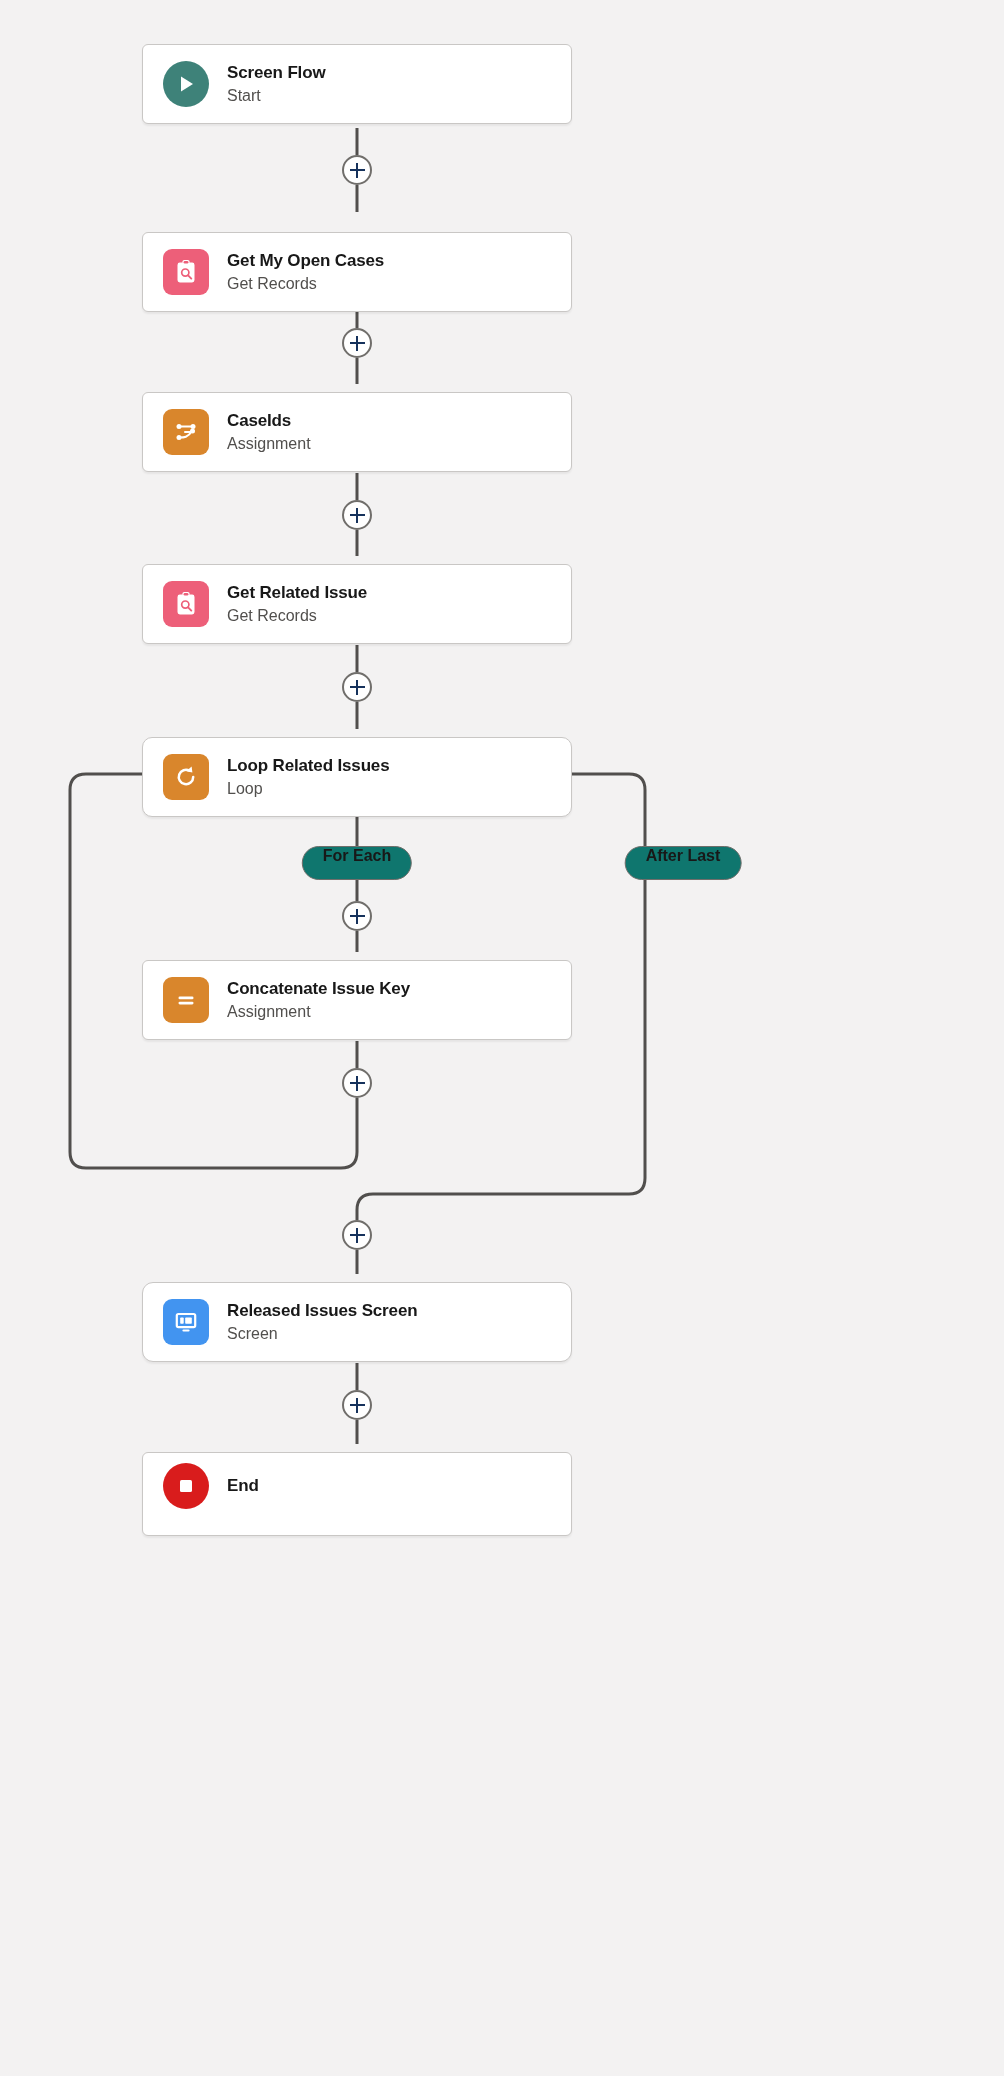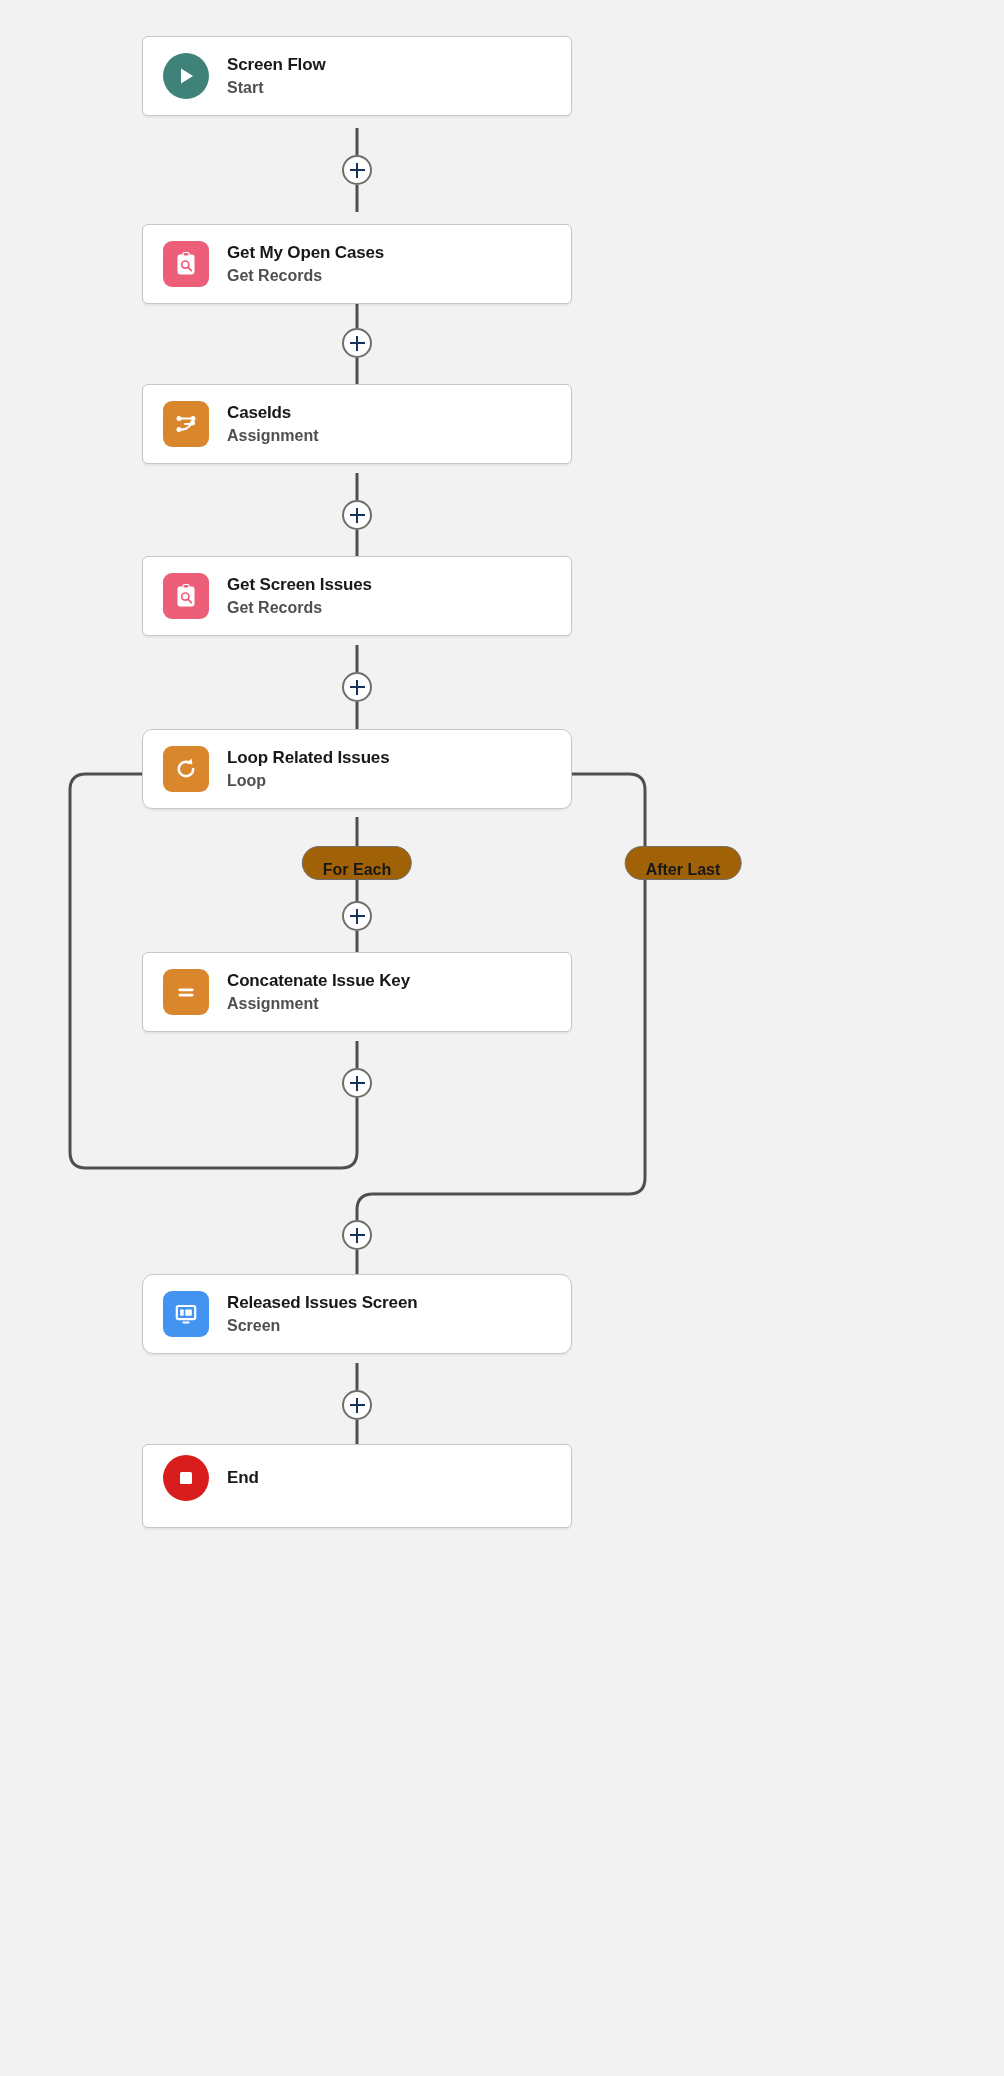--- a/index.html
+++ b/index.html
@@ -39,39 +39,40 @@
     position: absolute;
     width: 430px;
     background: #ffffff;
     border: 1px solid #c9c7c5;
     border-radius: 6px;
     box-shadow: 0 2px 2px rgba(0,0,0,0.055);
     display: flex;
     align-items: center;
     padding: 16px 20px;
     gap: 18px;
+    margin-top: 8px;
   }
   .node-text {
     display: flex;
     flex-direction: column;
     justify-content: center;
     gap: 3px;
     min-width: 0;
   }
   .node-title {
     font-size: 17px;
     font-weight: bold;
     color: #181818;
     line-height: 1.25;
     letter-spacing: -0.15px;
     white-space: nowrap;
   }
   .node-subtitle {
     font-size: 16px;
-    font-weight: bold;
+    font-weight: normal;
     color: #514f4d;
     line-height: 1.25;
     white-space: nowrap;
   }
 
   
   .icon-tile {
     width: 46px;
     height: 46px;
     flex: 0 0 46px;
@@ -105,25 +106,25 @@
     background: #16325c;
   }
   .plus-btn::before { width: 15px; height: 2.6px; }
   .plus-btn::after  { width: 2.6px; height: 15px; }
 
   
   .branch-pill {
     position: absolute;
     height: 34px;
     padding: 0 20px;
-    background: #a16207;
+    background: #0f766e;
     border: 1.5px solid #706e6b;
     border-radius: 17px;
     display: flex;
-    align-items: flex-end;
+    align-items: flex-start;
     justify-content: center;
     font-size: 16px;
     font-weight: bold;
     color: #181818;
     white-space: nowrap;
     transform: translate(-50%, -50%);
   }
 </style>
 </head>
 <body>
@@ -214,21 +215,21 @@
     <div class="icon-tile" style="background:#ed5f79;">
       <svg width="28" height="28" viewBox="0 0 28 28">
         <rect x="5.5" y="4.5" width="17" height="20" rx="2.4" fill="#ffffff"></rect>
         <rect x="10.5" y="2" width="7" height="4.6" rx="1.6" fill="#ffffff"></rect>
         <rect x="11.6" y="3.1" width="4.8" height="2.4" rx="1.2" fill="#ed5f79"></rect>
         <circle cx="13.3" cy="14.6" r="3.6" fill="none" stroke="#ed5f79" stroke-width="1.7"></circle>
         <line x1="16.1" y1="17.4" x2="19.3" y2="20.6" stroke="#ed5f79" stroke-width="1.9" stroke-linecap="round"></line>
       </svg>
     </div>
     <div class="node-text">
-      <div class="node-title">Get Screen Issues</div>
+      <div class="node-title">Get Related Issue</div>
       <div class="node-subtitle">Get Records</div>
     </div>
   </div>
 
   <div class="node" style="left:142px; top:729px;border-radius:10px;">
     <div class="icon-tile" style="background:#d9862c;">
       <svg width="28" height="28" viewBox="0 0 28 28">
         <path d="M21.2,14 A7.2,7.2 0 1 1 17.6,7.75" fill="none" stroke="#ffffff" stroke-width="2.5" stroke-linecap="round"></path>
         <polygon points="19.6,3.4 20.4,9.6 14.3,8.2" fill="#ffffff"></polygon>
       </svg>

